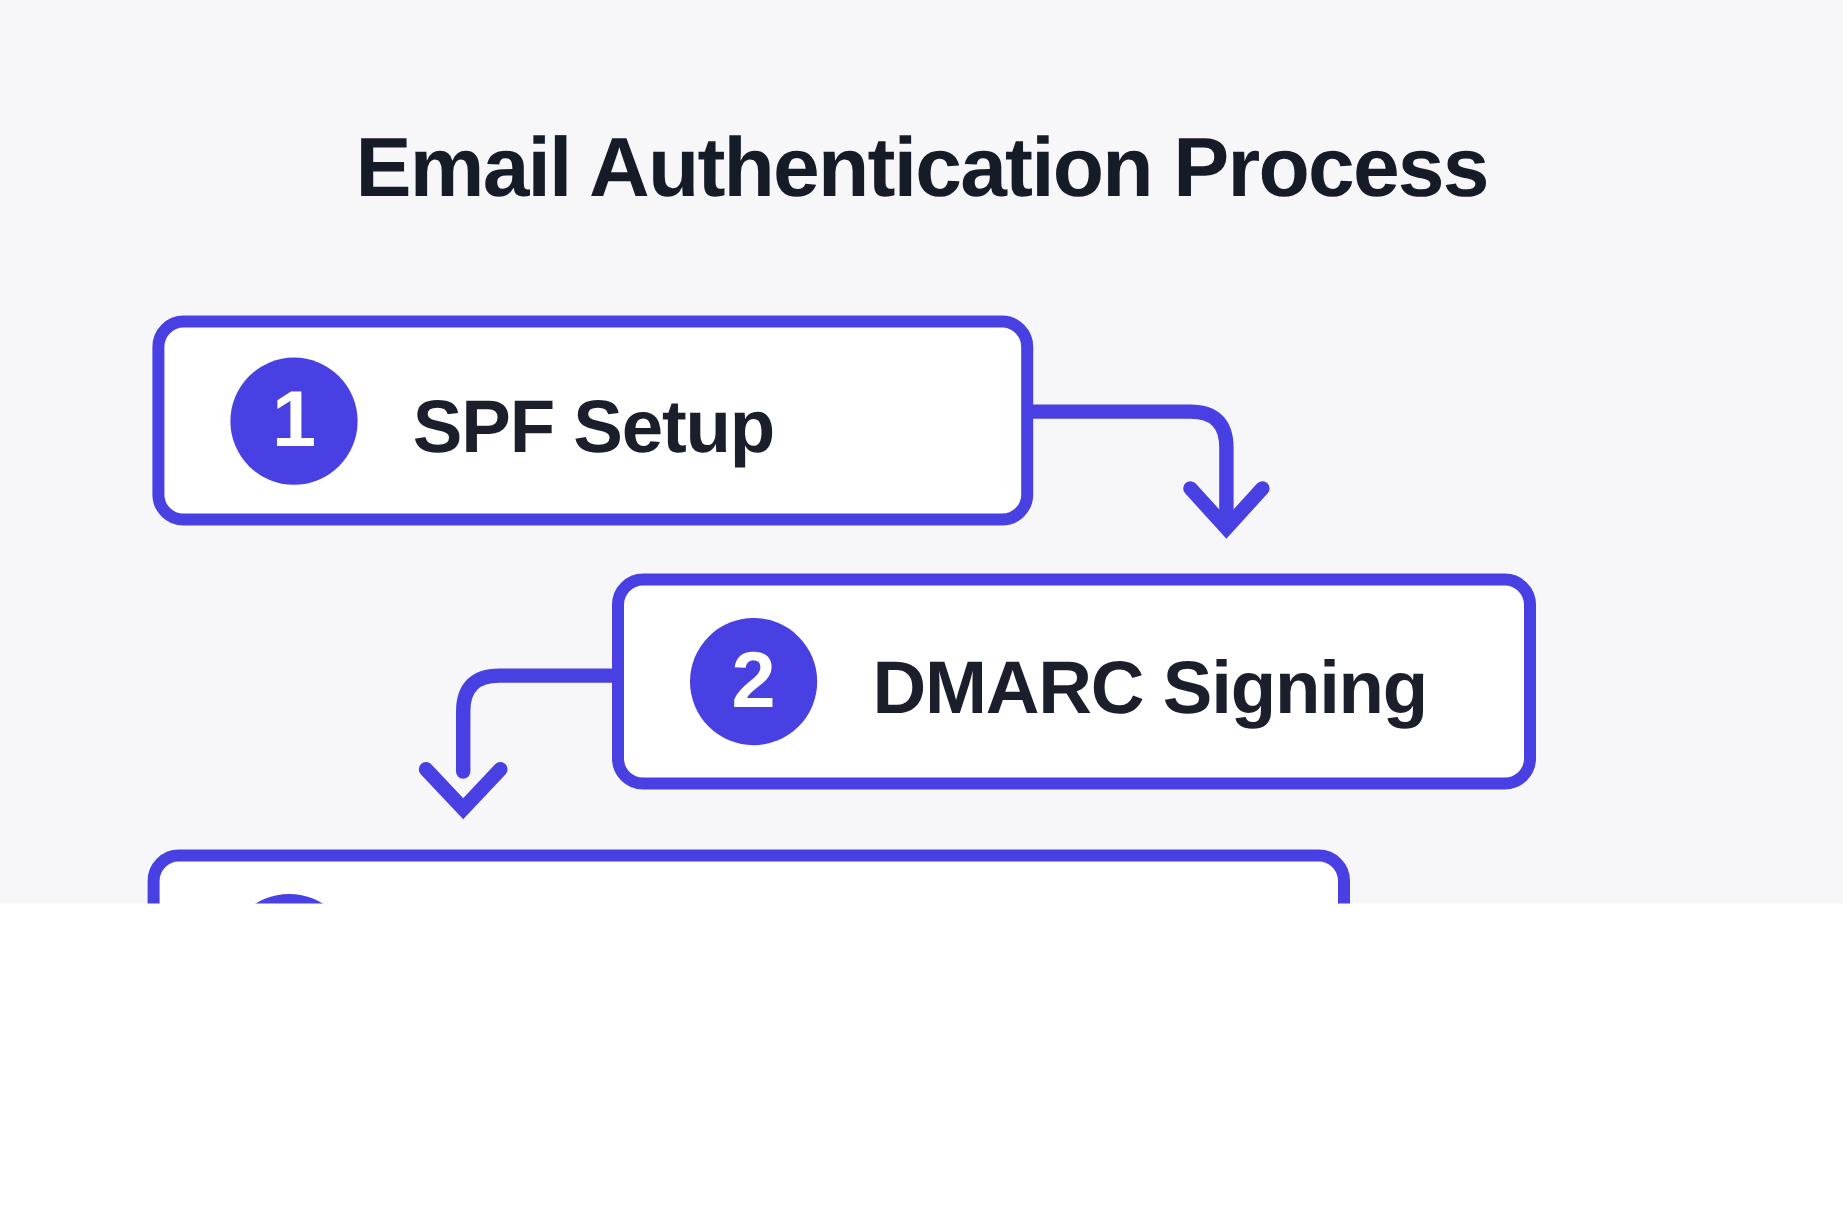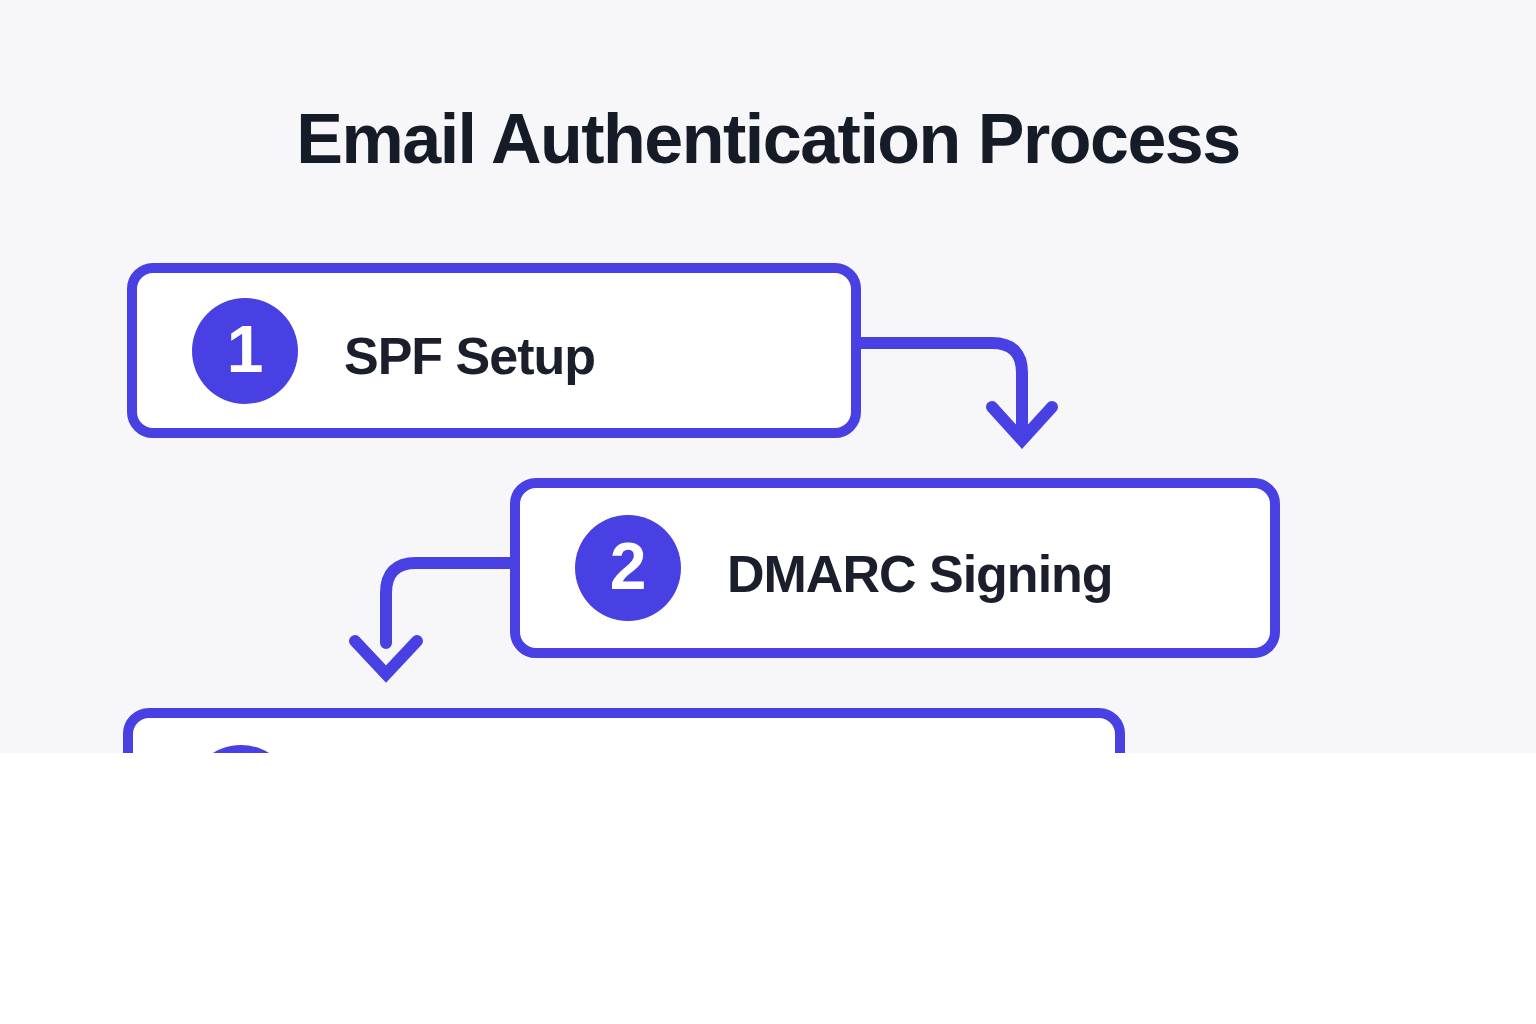--- a/index.html
+++ b/index.html
@@ -53,21 +53,21 @@
     display: flex;
     align-items: center;
     justify-content: center;
     font-size: 66px;
     font-weight: 700;
     flex: 0 0 auto;
     padding-bottom: 4px;
   }
   .step-label {
     margin-left: 46px;
-    font-size: 52px;
+    font-size: 62px;
     font-weight: 700;
     letter-spacing: -1px;
     color: var(--step-text, #1A1F2B);
     white-space: nowrap;
     margin-top: 11px;
   }
   .arrows {
     position: absolute;
     left: 0; top: 0;
     width: 1536px; height: 1024px;

